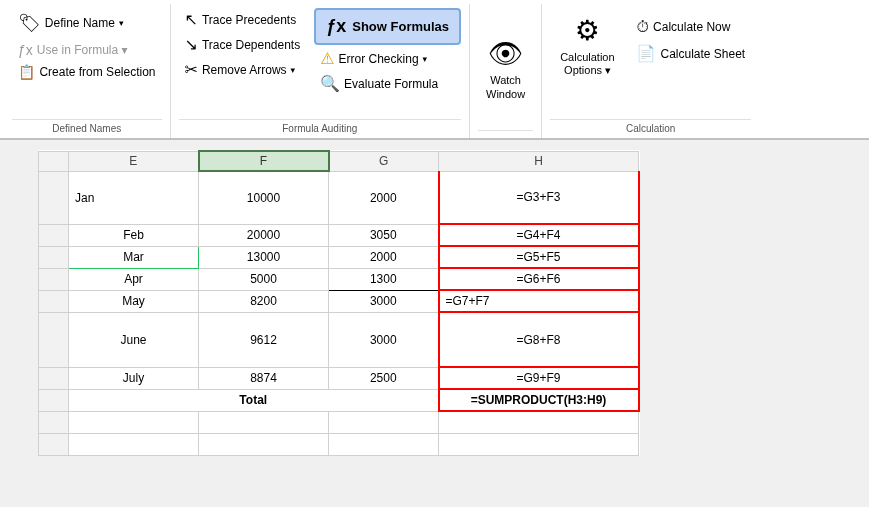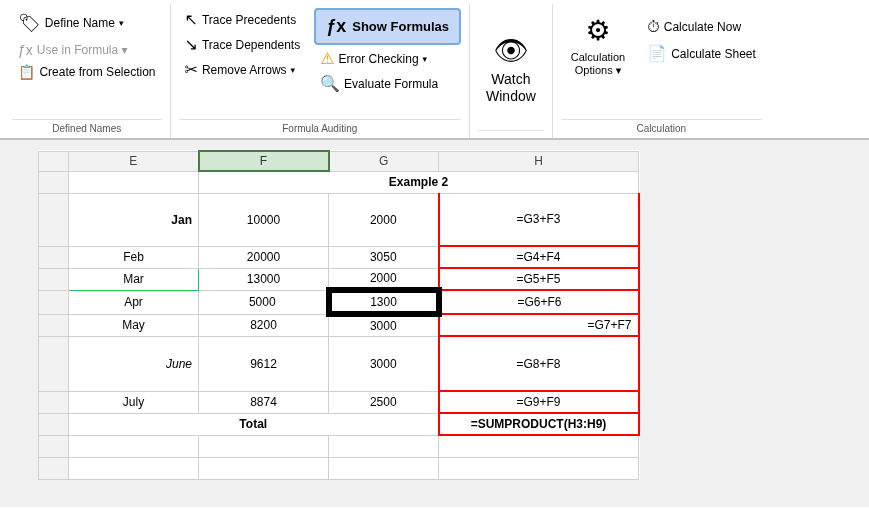--- a/index.html
+++ b/index.html
@@ -68,21 +68,21 @@
         </button>
       </div>
     </div>
     <div style="font-size:10px; color:#555; text-align:center; border-top:1px solid #e0e0e0; padding:3px 0 4px 0;">Formula Auditing</div>
   </div>
 
   <div style="display:flex; flex-direction:column; padding:0 8px; border-right:1px solid #ddd; min-width:70px;">
     <div style="flex:1; display:flex; align-items:center; justify-content:center; padding-top:4px;">
       <button style="display:flex; flex-direction:column; align-items:center; gap:4px; padding:6px 8px; border:none; background:transparent; cursor:pointer; border-radius:3px;">
         <span style="font-size:28px;">👁</span>
-        <span style="font-size:14px; text-align:center; line-height:1.2;">Watch<br>Window</span>
+        <span style="font-size:11px; text-align:center; line-height:1.2;">Watch<br>Window</span>
       </button>
     </div>
     <div style="font-size:10px; color:#555; text-align:center; border-top:1px solid #e0e0e0; padding:3px 0 4px 0;"></div>
   </div>
 
   <div style="display:flex; flex-direction:column; padding:0 8px; min-width:200px;">
     <div style="flex:1; display:flex; align-items:flex-start; gap:6px; padding-top:4px;">
 
       <button style="display:flex; flex-direction:column; align-items:center; gap:4px; padding:6px 10px; border:none; background:transparent; cursor:pointer; border-radius:3px;">
         <span style="font-size:28px;">⚙</span>
@@ -121,30 +121,25 @@
         <tr>
           <th style="background:#f2f2f2; border:1px solid #d0d0d0; width:30px;"></th>
           <th style="background:#f2f2f2; border:1px solid #d0d0d0; text-align:center; font-weight:normal; color:#444; font-size:12px; padding:2px; height:20px;">E</th>
           <th style="background:#d3e8d3; border:2px solid #4a7a4a; text-align:center; font-weight:normal; color:#333; font-size:12px; padding:2px; height:20px;">F</th>
           <th style="background:#f2f2f2; border:1px solid #d0d0d0; text-align:center; font-weight:normal; color:#444; font-size:12px; padding:2px; height:20px;">G</th>
           <th style="background:#f2f2f2; border:1px solid #d0d0d0; text-align:center; font-weight:normal; color:#444; font-size:12px; padding:2px; height:20px;">H</th>
         </tr>
       </thead>
       <tbody>
 
-        <tr>
-          <td style="background:#f2f2f2; border:1px solid #d0d0d0; text-align:center; font-size:11px; color:#555;"></td>
-          <td style="border:1px solid #d0d0d0; padding:2px 6px; height:22px;"></td>
-          <td colspan="3" style="border:1px solid #d0d0d0; padding:2px 6px; height:22px; text-align:center; font-weight:bold;">Example 2</td>
-        </tr>
-
-
-        <tr>
-          <td style="background:#f2f2f2; border:1px solid #d0d0d0; text-align:center; font-size:11px; color:#555;"></td>
-          <td style="border:1px solid #d0d0d0; padding:19px 6px; height:22px; text-align:right;font-weight:bold;">Jan</td>
+
+
+        <tr>
+          <td style="background:#f2f2f2; border:1px solid #d0d0d0; text-align:center; font-size:11px; color:#555;"></td>
+          <td style="border:1px solid #d0d0d0; padding:19px 6px; height:22px; text-align:left;">Jan</td>
           <td style="border:1px solid #d0d0d0; padding:2px 6px; height:22px; text-align:center;">10000</td>
           <td style="border:1px solid #d0d0d0; padding:2px 6px; height:22px; text-align:center;">2000</td>
           <td style="border:2px solid red; border-top:1px solid #d0d0d0; padding:2px 6px; height:22px; text-align:center;">=G3+F3</td>
         </tr>
         <tr>
           <td style="background:#f2f2f2; border:1px solid #d0d0d0; text-align:center; font-size:11px; color:#555;"></td>
           <td style="border:1px solid #d0d0d0; padding:2px 6px; height:22px; text-align:center;">Feb</td>
           <td style="border:1px solid #d0d0d0; padding:2px 6px; height:22px; text-align:center;">20000</td>
           <td style="border:1px solid #d0d0d0; padding:2px 6px; height:22px; text-align:center;">3050</td>
           <td style="border:2px solid red; border-top:1px solid #d0d0d0; padding:2px 6px; height:22px; text-align:center;">=G4+F4</td>
@@ -153,33 +148,33 @@
           <td style="background:#f2f2f2; border:1px solid #d0d0d0; text-align:center; font-size:11px; color:#555;"></td>
           <td style="border:1px solid #22c55e; padding:2px 6px; height:22px; text-align:center;">Mar</td>
           <td style="border:1px solid #d0d0d0; padding:2px 6px; height:22px; text-align:center;">13000</td>
           <td style="border:1px solid #d0d0d0; padding:2px 6px; height:22px; text-align:center;">2000</td>
           <td style="border:2px solid red; border-top:1px solid #d0d0d0; padding:2px 6px; height:22px; text-align:center;">=G5+F5</td>
         </tr>
         <tr>
           <td style="background:#f2f2f2; border:1px solid #d0d0d0; text-align:center; font-size:11px; color:#555;"></td>
           <td style="border:1px solid #d0d0d0; padding:2px 10px; height:22px; text-align:center;">Apr</td>
           <td style="border:1px solid #d0d0d0; padding:2px 6px; height:22px; text-align:center;">5000</td>
-          <td style="border:6px solid #000000; padding:2px 6px; height:22px; text-align:center;">1300</td>
+          <td style="border:1px solid #000000; padding:2px 6px; height:22px; text-align:center;">1300</td>
           <td style="border:2px solid red; border-top:1px solid #d0d0d0; padding:2px 6px; height:22px; text-align:center;">=G6+F6</td>
         </tr>
         <tr>
           <td style="background:#f2f2f2; border:1px solid #d0d0d0; text-align:center; font-size:11px; color:#555;"></td>
           <td style="border:1px solid #d0d0d0; padding:2px 4px; height:22px; text-align:center;">May</td>
           <td style="border:1px solid #d0d0d0; padding:2px 6px; height:22px; text-align:center;">8200</td>
           <td style="border:1px solid #d0d0d0; padding:2px 6px; height:22px; text-align:center;">3000</td>
-          <td style="border:2px solid red; border-top:1px solid #d0d0d0; padding:2px 6px; height:22px; text-align:right;">=G7+F7</td>
-        </tr>
-        <tr>
-          <td style="background:#f2f2f2; border:1px solid #d0d0d0; text-align:center; font-size:11px; color:#555;"></td>
-          <td style="border:1px solid #d0d0d0; padding:20px 6px; height:22px; text-align:right;font-style:italic;">June</td>
+          <td style="border:2px solid red; border-top:1px solid #d0d0d0; padding:2px 6px; height:22px; text-align:left;">=G7+F7</td>
+        </tr>
+        <tr>
+          <td style="background:#f2f2f2; border:1px solid #d0d0d0; text-align:center; font-size:11px; color:#555;"></td>
+          <td style="border:1px solid #d0d0d0; padding:20px 6px; height:22px; text-align:center;">June</td>
           <td style="border:1px solid #d0d0d0; padding:2px 6px; height:22px; text-align:center;">9612</td>
           <td style="border:1px solid #d0d0d0; padding:2px 6px; height:22px; text-align:center;">3000</td>
           <td style="border:2px solid red; border-top:1px solid #d0d0d0; padding:10px 6px; height:22px; text-align:center;">=G8+F8</td>
         </tr>
         <tr>
           <td style="background:#f2f2f2; border:1px solid #d0d0d0; text-align:center; font-size:11px; color:#555;"></td>
           <td style="border:1px solid #d0d0d0; padding:2px 6px; height:22px; text-align:center;">July</td>
           <td style="border:1px solid #d0d0d0; padding:2px 6px; height:22px; text-align:center;">8874</td>
           <td style="border:1px solid #d0d0d0; padding:2px 6px; height:22px; text-align:center;">2500</td>
           <td style="border:2px solid red; border-top:1px solid #d0d0d0; padding:2px 6px; height:22px; text-align:center;">=G9+F9</td>

